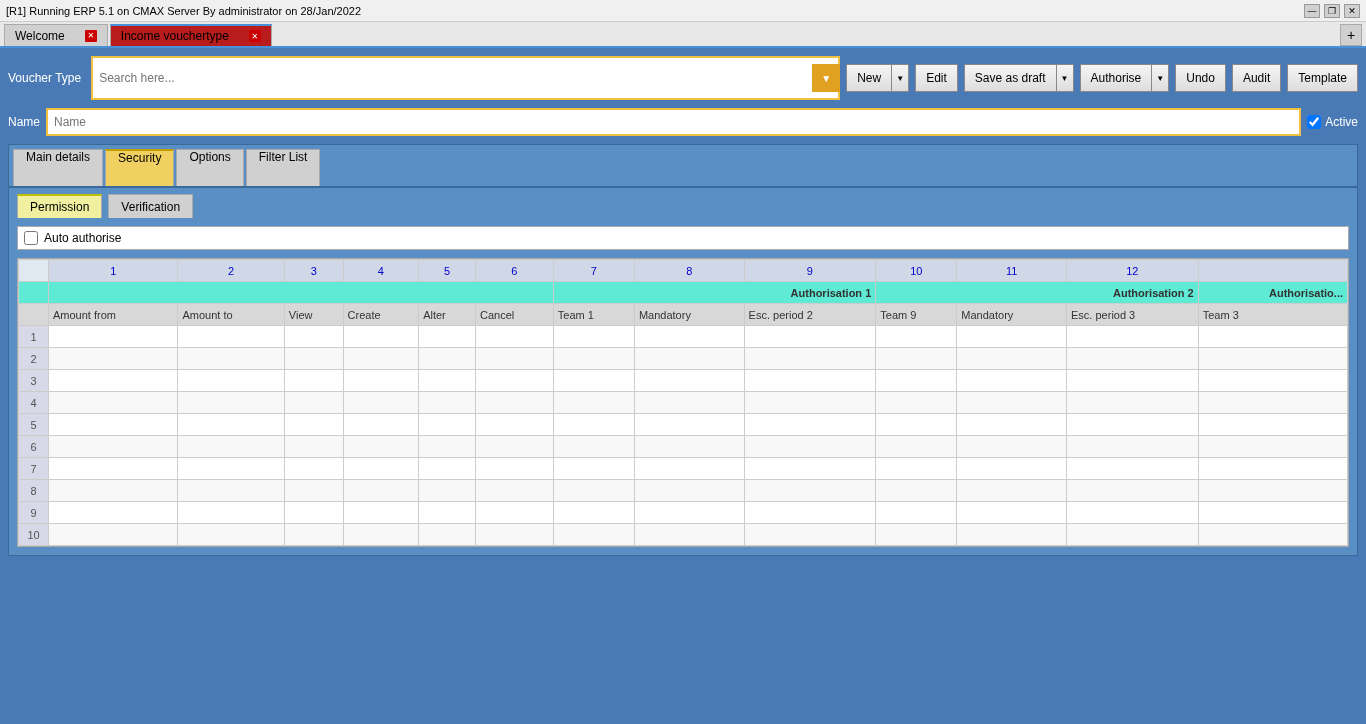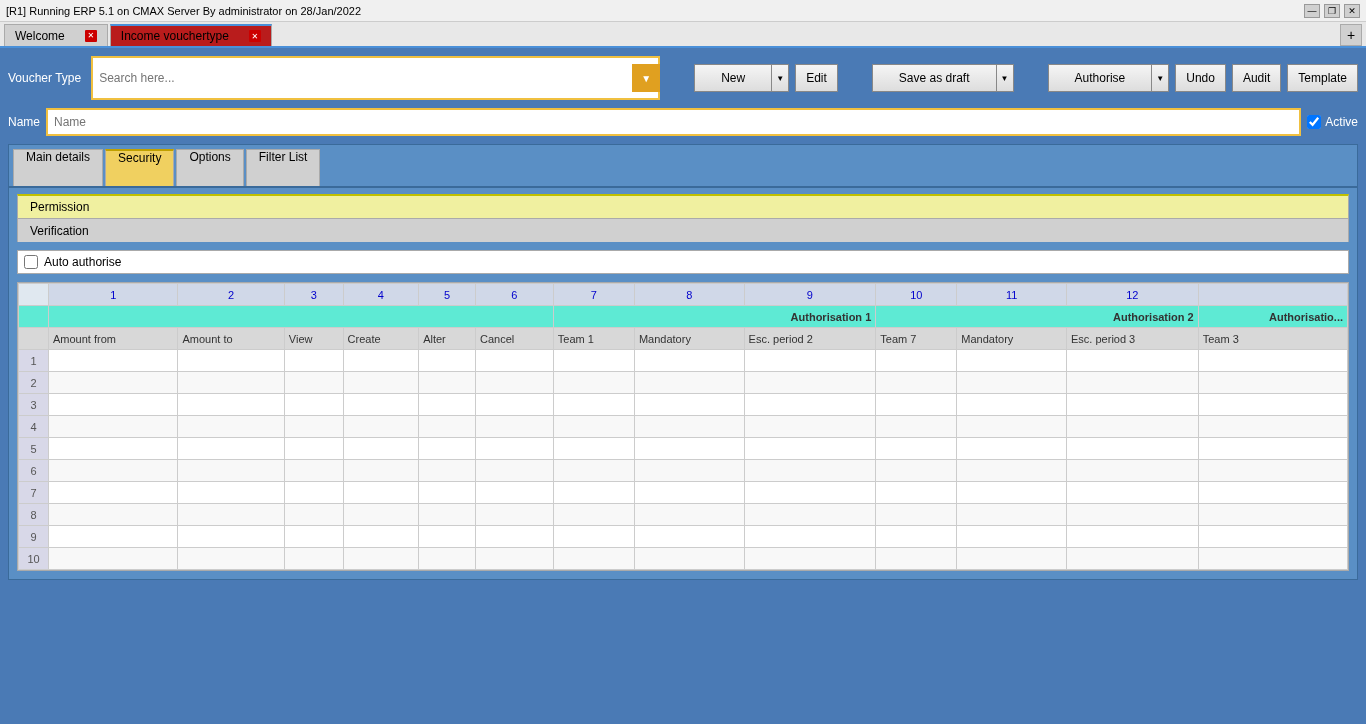--- a/index.html
+++ b/index.html
@@ -118,27 +118,26 @@
       cursor: pointer;
       font-size: 12px;
       white-space: nowrap;
     }
     .btn-split {
       height: 28px;
       display: flex;
       align-items: stretch;
     }
     .btn-split .main-btn {
-      padding: 0 26px;
+      padding: 0 10px;
       border: 1px solid #888;
       border-right: none;
       background: linear-gradient(to bottom, #f5f5f5, #ddd);
       cursor: pointer;
       font-size: 12px;
-      margin-left: 28px;
     }
     .btn-split .arrow-btn {
       width: 18px;
       border: 1px solid #888;
       background: linear-gradient(to bottom, #f5f5f5, #ddd);
       cursor: pointer;
       display: flex; align-items: center; justify-content: center;
       font-size: 8px;
     }
 
@@ -189,22 +188,21 @@
     }
     .panel-tab.active {
       background: #f0d060;
       border-top: 2px solid #c0a000;
     }
 
     
     .sub-tabs {
       display: flex;
       padding: 6px 8px 0;
-      gap: 0;
-      flex-direction: column;
+      gap: 6px;
     }
     .sub-tab {
       height: 24px;
       padding: 0 12px;
       border: 1px solid #aaa;
       border-bottom: none;
       background: #d0d0d0;
       cursor: pointer;
       font-size: 12px;
       display: flex; align-items: center;
@@ -401,21 +399,21 @@
             <th class="th-label"></th>
             <th class="th-label">Amount from</th>
             <th class="th-label">Amount to</th>
             <th class="th-label">View</th>
             <th class="th-label">Create</th>
             <th class="th-label">Alter</th>
             <th class="th-label">Cancel</th>
             <th class="th-label">Team 1</th>
             <th class="th-label">Mandatory</th>
             <th class="th-label">Esc. period 2</th>
-            <th class="th-label">Team 7</th>
+            <th class="th-label">Team 9</th>
             <th class="th-label">Mandatory</th>
             <th class="th-label">Esc. period 3</th>
             <th class="th-label">Team 3</th>
           </tr>
         </thead>
         <tbody id="grid-body">
         <tr>
               <td class="row-num">1</td>
               <td class="td-empty"></td>
               <td class="td-empty"></td>

